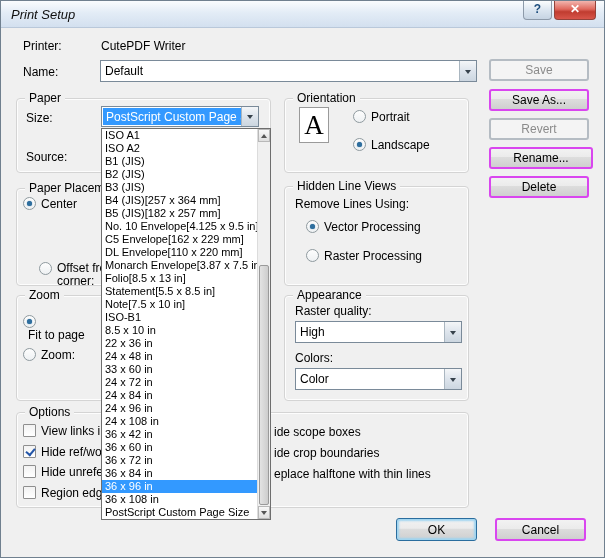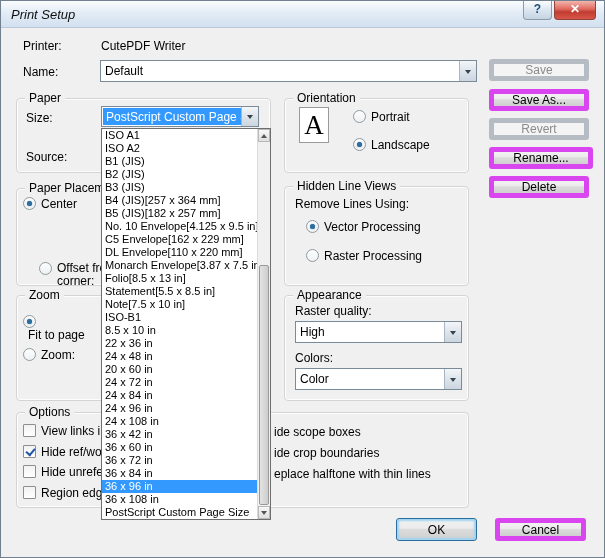--- a/index.html
+++ b/index.html
@@ -28,21 +28,21 @@
 
   .lbl { position:absolute; white-space:nowrap; }
 
   
   .grp { position:absolute; border:1px solid #d4d4d4; border-radius:4px;
     box-shadow:inset 0 0 0 1px #fdfdfd; }
   .grp-label { position:absolute; top:-8px; left:8px; background:#f0f0f0; padding:0 4px;
     white-space:nowrap; }
 
   
-  .btn { position:absolute; border:5px solid #d946ef; border-radius:3px;
+  .btn { position:absolute; border:2px solid #d946ef; border-radius:3px;
     background:linear-gradient(#f2f2f2,#ebebeb 45%,#dddddd 46%,#cfcfcf);
     text-align:center; cursor:pointer; font-size:12px;
     display:flex; align-items:center; justify-content:center; }
   .btn.disabled { color:#8b8b8b; border-color:#b5bcc3; background:#f4f4f4; cursor:default; }
   .btn.default-focus { border:1px solid #2a6d9e;
     box-shadow:inset 0 0 2px 2px #9fd4f0; }
 
   
   .combo { position:absolute; background:#fff; border:1px solid #7a8a99; height:22px; cursor:pointer; }
   .combo .val { position:absolute; left:1px; top:1px; right:17px; bottom:1px;
@@ -263,21 +263,21 @@
       <div class="dd-item">C5 Envelope[162 x 229 mm]</div>
       <div class="dd-item">DL Envelope[110 x 220 mm]</div>
       <div class="dd-item">Monarch Envelope[3.87 x 7.5 in]</div>
       <div class="dd-item">Folio[8.5 x 13 in]</div>
       <div class="dd-item">Statement[5.5 x 8.5 in]</div>
       <div class="dd-item">Note[7.5 x 10 in]</div>
       <div class="dd-item">ISO-B1</div>
       <div class="dd-item">8.5 x 10 in</div>
       <div class="dd-item">22 x 36 in</div>
       <div class="dd-item">24 x 48 in</div>
-      <div class="dd-item">20 x 60 in</div>
+      <div class="dd-item">33 x 60 in</div>
       <div class="dd-item">24 x 72 in</div>
       <div class="dd-item">24 x 84 in</div>
       <div class="dd-item">24 x 96 in</div>
       <div class="dd-item">24 x 108 in</div>
       <div class="dd-item">36 x 42 in</div>
       <div class="dd-item">36 x 60 in</div>
       <div class="dd-item">36 x 72 in</div>
       <div class="dd-item">36 x 84 in</div>
       <div class="dd-item selected">36 x 96 in</div>
       <div class="dd-item">36 x 108 in</div>

